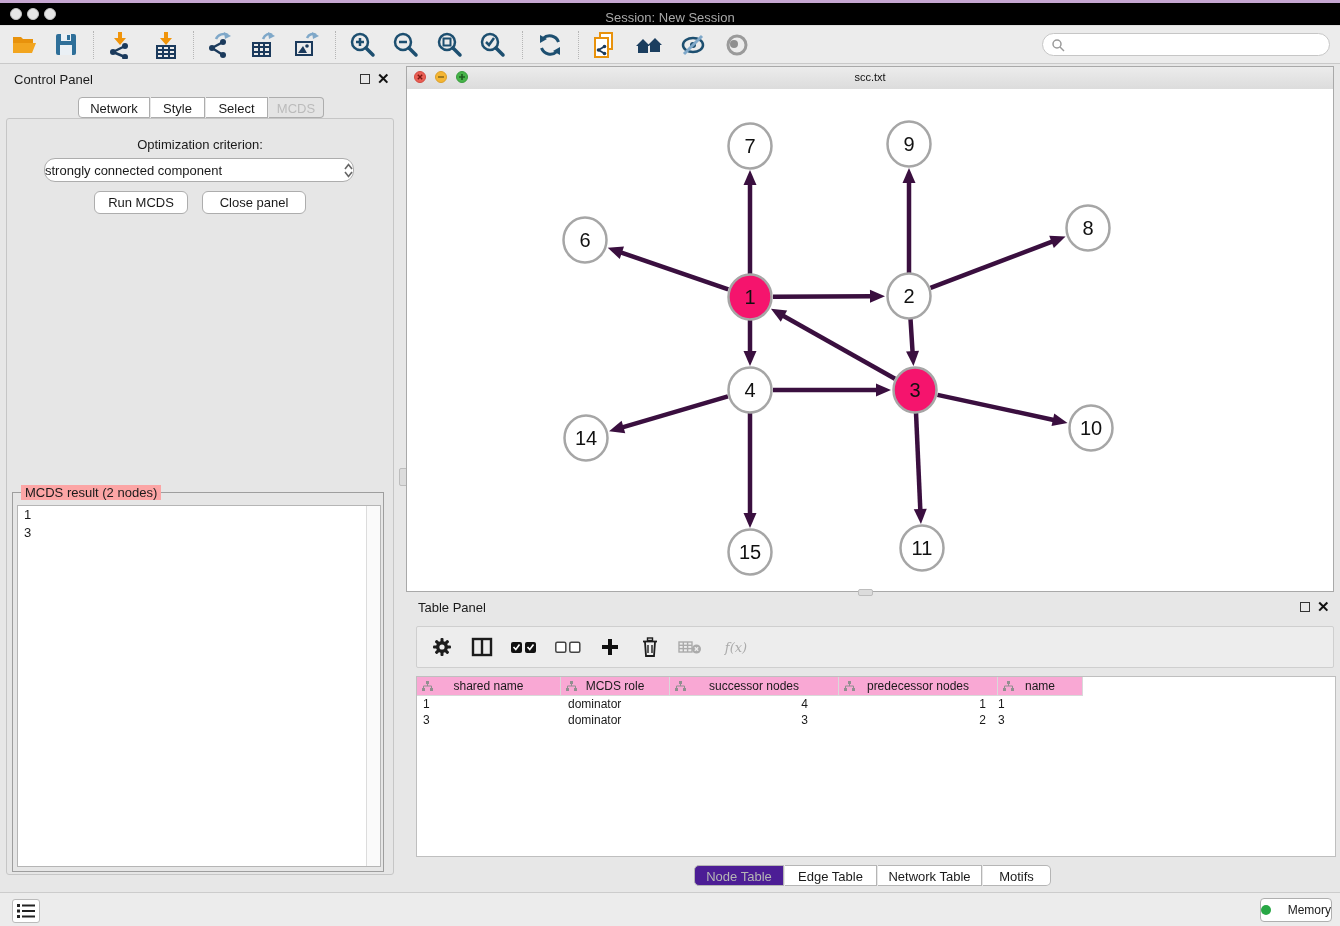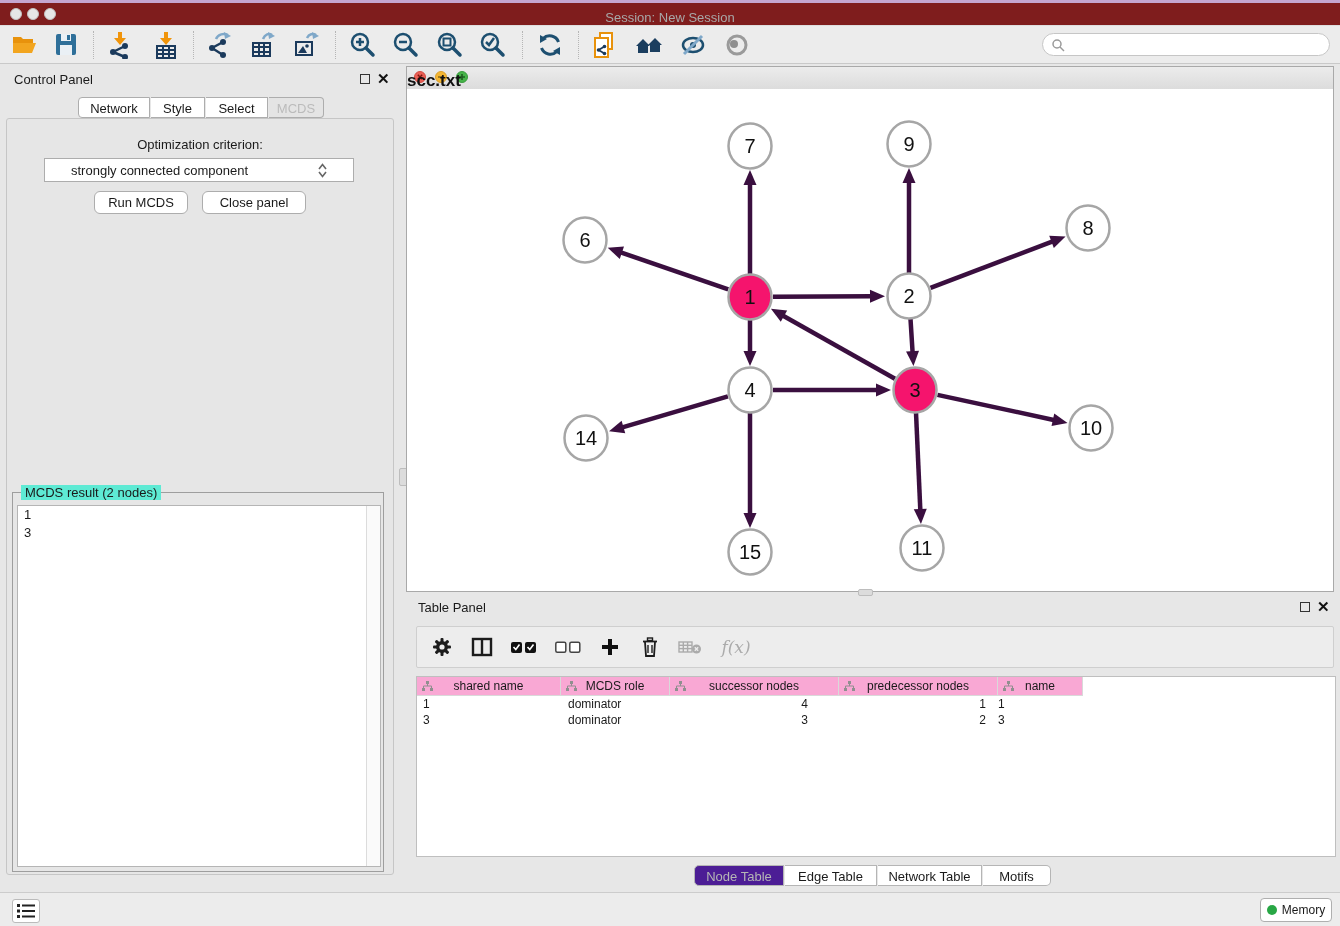--- a/index.html
+++ b/index.html
@@ -1,75 +1,75 @@
 <!DOCTYPE html>
 <html><head>
 <meta charset="utf-8">
 <style>
   html,body{margin:0;padding:0;background:#555;}
   #app{position:relative;width:1340px;height:926px;background:#E7E7E7;overflow:hidden;
        font-family:"Liberation Sans",sans-serif;color:#1a1a1a;font-size:13px;}
   .abs{position:absolute;box-sizing:border-box;}
   
   #top-strip{left:0;top:0;width:1340px;height:3px;background:#C5A6D0;}
-  #titlebar{left:0;top:3px;width:1340px;height:23px;background:#7f1d1d;border-bottom:1px solid #DEDEDE;}
+  #titlebar{left:0;top:3px;width:1340px;height:23px;background:#000000;border-bottom:1px solid #DEDEDE;}
   .mac-light{width:12px;height:12px;border-radius:50%;}
   #title-text{width:100%;text-align:center;top:7px;color:#A8A8A8;font-size:13px;}
   #toolbar{left:0;top:26px;width:1340px;height:38px;background:#ECECEC;border-bottom:1px solid #C9C9C9;}
   .tb-icon{top:4px;width:30px;height:30px;display:flex;align-items:center;justify-content:center;}
   .tb-sep{top:5px;width:1px;height:28px;border-left:1px dotted #B5B5B5;}
   #search-box{right:10px;top:7px;width:288px;height:23px;background:#fff;border:1px solid #C6C6C6;
               border-radius:12px;display:flex;align-items:center;padding:0 8px;}
   #search-input{border:none;outline:none;background:transparent;flex:1;font-size:12px;font-family:"Liberation Sans",sans-serif;}
   
   #cp-title{left:14px;top:72px;font-size:13px;}
   .panel-float{width:10px;height:10px;border:1.5px solid #333;background:transparent;}
   .panel-close{font-weight:bold;font-size:15px;color:#111;line-height:12px;}
   .tab{height:21px;line-height:21px;text-align:center;background:#fff;border:1px solid #ADADAD;border-left:none;font-size:13px;}
   .tab.first{border-left:1px solid #ADADAD;border-radius:4px 0 0 4px;}
   .tab.last{border-radius:0 4px 4px 0;}
   .tab.active-dim{background:#E4E4E4;color:#BBBBBB;}
   #cp-box{left:6px;top:118px;width:388px;height:757px;background:#E6E6E6;border:1px solid #C6C6C6;border-radius:3px;}
   #opt-label{left:0px;top:137px;width:400px;text-align:center;}
-  #criterion{left:44px;top:158px;width:310px;height:24px;background:#fff;border:1px solid #ADADAD;border-radius:0;
-             display:flex;align-items:center;padding:0 26px;}
+  #criterion{left:44px;top:158px;width:310px;height:24px;background:#fff;border:1px solid #ADADAD;border-radius:11px;
+             display:flex;align-items:center;padding:0 0;}
   .btn{height:23px;background:#fff;border:1px solid #ADADAD;border-radius:6px;text-align:center;line-height:21px;font-size:13px;}
   #result-box{left:12px;top:492px;width:372px;height:380px;border:1px solid #9E9E9E;}
-  #result-legend{left:8px;top:-8px;background:#5eead4;padding:0 4px;font-size:13px;position:absolute;}
+  #result-legend{left:8px;top:-8px;background:#fca5a5;padding:0 4px;font-size:13px;position:absolute;}
   #result-inner{left:4px;top:12px;width:362px;height:360px;background:#fff;border:1px solid #B5B5B5;position:absolute;}
   #result-scroll{position:absolute;right:0;top:0;width:13px;height:100%;background:#FAFAFA;border-left:1px solid #DCDCDC;}
   .result-line{padding:1px 6px;font-size:13px;line-height:16px;}
   .splitter-v{left:400px;top:64px;width:6px;height:828px;background:#E7E7E7;}
   .handle{background:#DCDCDC;border:1px solid #BDBDBD;border-radius:2px;}
   
   #net-win{left:406px;top:66px;width:928px;height:526px;border:1px solid #A9A9A9;background:#fff;}
   #net-titlebar{left:0;top:0;width:100%;height:22px;background:linear-gradient(#ECECEC,#DCDCDC);border-bottom:1px solid #BFBFBF;position:absolute;}
-  #net-title{width:100%;top:4px;position:absolute;font-size:17px;color:#111;font-weight:bold;}
+  #net-title{width:100%;text-align:center;top:4px;position:absolute;font-size:11px;color:#111;}
   #net-canvas{left:0;top:22px;width:926px;height:502px;background:#fff;position:absolute;}
   
   #tp-title{left:418px;top:600px;font-size:13px;}
   #tp-toolbar{left:416px;top:626px;width:918px;height:42px;background:#EDEDED;border:1px solid #CFCFCF;border-radius:2px;display:flex;align-items:center;gap:14px;padding-left:12px;}
   .tp-icon{display:flex;align-items:center;justify-content:center;width:26px;height:26px;}
-  #fx-label{font-family:"DejaVu Serif",serif;font-style:italic;font-size:17px;color:#ABABAB;}
+  #fx-label{font-family:"DejaVu Serif",serif;font-style:italic;font-size:13px;color:#ABABAB;}
   #tbl{left:416px;top:676px;width:918px;height:179px;background:#fff;border:1px solid #BFBFBF;position:absolute;overflow:hidden;}
   #tbl-header{display:flex;height:19px;}
   .th{background:#f9a8d4;border-right:1px solid #D9D9D9;border-bottom:1px solid #D9D9D9;position:relative;
       display:flex;align-items:center;justify-content:center;font-size:12px;}
   .th .tree{position:absolute;left:5px;top:4px;}
   .tr{display:flex;height:16px;}
   .td{font-size:12px;line-height:16px;white-space:nowrap;overflow:hidden;}
   .seg{height:21px;line-height:21px;text-align:center;background:#fff;border:1px solid #B5B5B5;border-left:none;font-size:13px;}
   .seg.first{border-left:1px solid #B5B5B5;border-radius:5px 0 0 5px;}
   .seg.last{border-radius:0 5px 5px 0;}
   .seg.active-dim{background:#4c1d95;color:#B5B5B5;}
   
   #status{left:0;top:892px;width:1340px;height:34px;background:#ECECEC;border-top:1px solid #CCCCCC;}
   #list-btn{left:12px;top:898px;width:28px;height:24px;background:#fff;border:1px solid #BBB;border-radius:3px;display:flex;align-items:center;justify-content:center;}
   #memory-btn{right:8px;top:897px;width:72px;height:24px;background:#fff;border:1px solid #AFAFAF;border-radius:4px;
-              display:flex;align-items:center;justify-content:center;gap:5px;font-size:12px;}
+              display:flex;align-items:center;justify-content:space-between;gap:5px;font-size:12px;}
   #memory-dot{width:10px;height:10px;border-radius:50%;background:#28A745;}
 </style>
 </head>
 <body>
 
 <div id="app">
 
   <div id="top-strip" class="abs"></div>
   <div id="titlebar" class="abs">
     <div class="abs mac-light" style="left:10px;top:5px;background:#E6E6E6;border:1px solid #C2C2C2;"></div>

